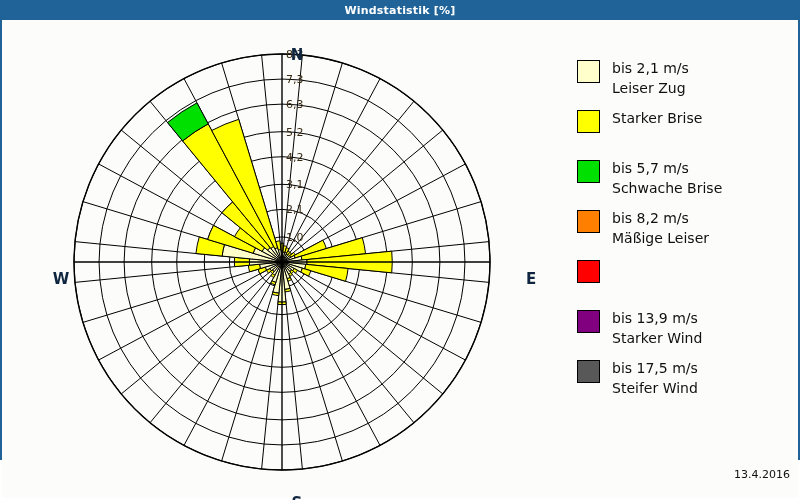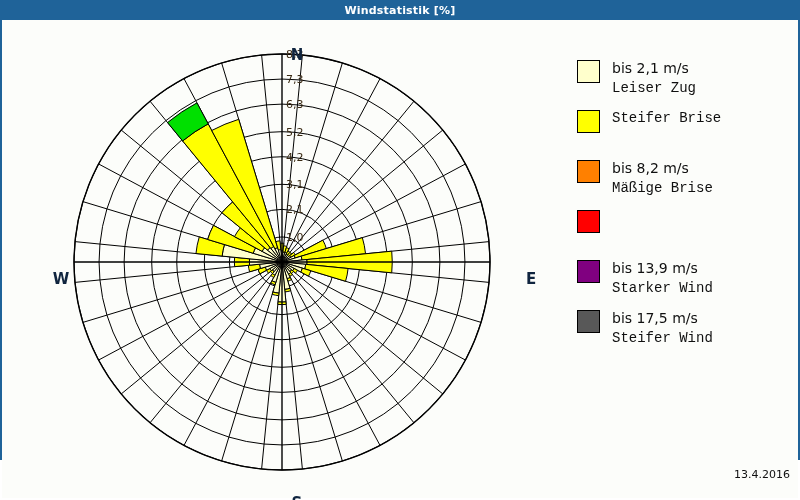--- a/index.html
+++ b/index.html
@@ -87,21 +87,21 @@
     margin-top: 2px;
     margin-right: 12px;
     flex: 0 0 auto;
   }
   .legend-text {
     font-size: 14px;
     color: #101010;
     line-height: 20px;
   }
   .legend-text .l1 { display: block; }
-  .legend-text .l2 { display: block; font-family: Liberation Mono, monospace; }
+  .legend-text .l2 { display: block; }
 
   #date-stamp {
     position: absolute;
     right: 8px;
     bottom: 17px;
     font-size: 11px;
     color: #101010;
   }
 </style>
 </head>
@@ -253,28 +253,35 @@
         <div class="legend-row">
           <div class="legend-swatch" style="background: rgb(255, 255, 204);"></div>
           <div class="legend-text">
             <span class="l1">bis 2,1 m/s</span>
             <span class="l2">Leiser Zug</span>
           </div>
         </div>
         <div class="legend-row">
           <div class="legend-swatch" style="background: rgb(255, 255, 0);"></div>
           <div class="legend-text">
-            <span class="l2">Steifer Brise</span>
+            <span class="l2">Starker Brise</span>
+          </div>
+        </div>
+        <div class="legend-row">
+          <div class="legend-swatch" style="background: rgb(0, 224, 0);"></div>
+          <div class="legend-text">
+            <span class="l1">bis 5,7 m/s</span>
+            <span class="l2">Schwache Brise</span>
           </div>
         </div>
         <div class="legend-row">
           <div class="legend-swatch" style="background: rgb(255, 128, 0);"></div>
           <div class="legend-text">
             <span class="l1">bis 8,2 m/s</span>
-            <span class="l2">Mäßige Brise</span>
+            <span class="l2">Mäßige Leiser</span>
           </div>
         </div>
         <div class="legend-row">
           <div class="legend-swatch" style="background: rgb(255, 0, 0);"></div>
         </div>
         <div class="legend-row">
           <div class="legend-swatch" style="background: rgb(128, 0, 128);"></div>
           <div class="legend-text">
             <span class="l1">bis 13,9 m/s</span>
             <span class="l2">Starker Wind</span>

